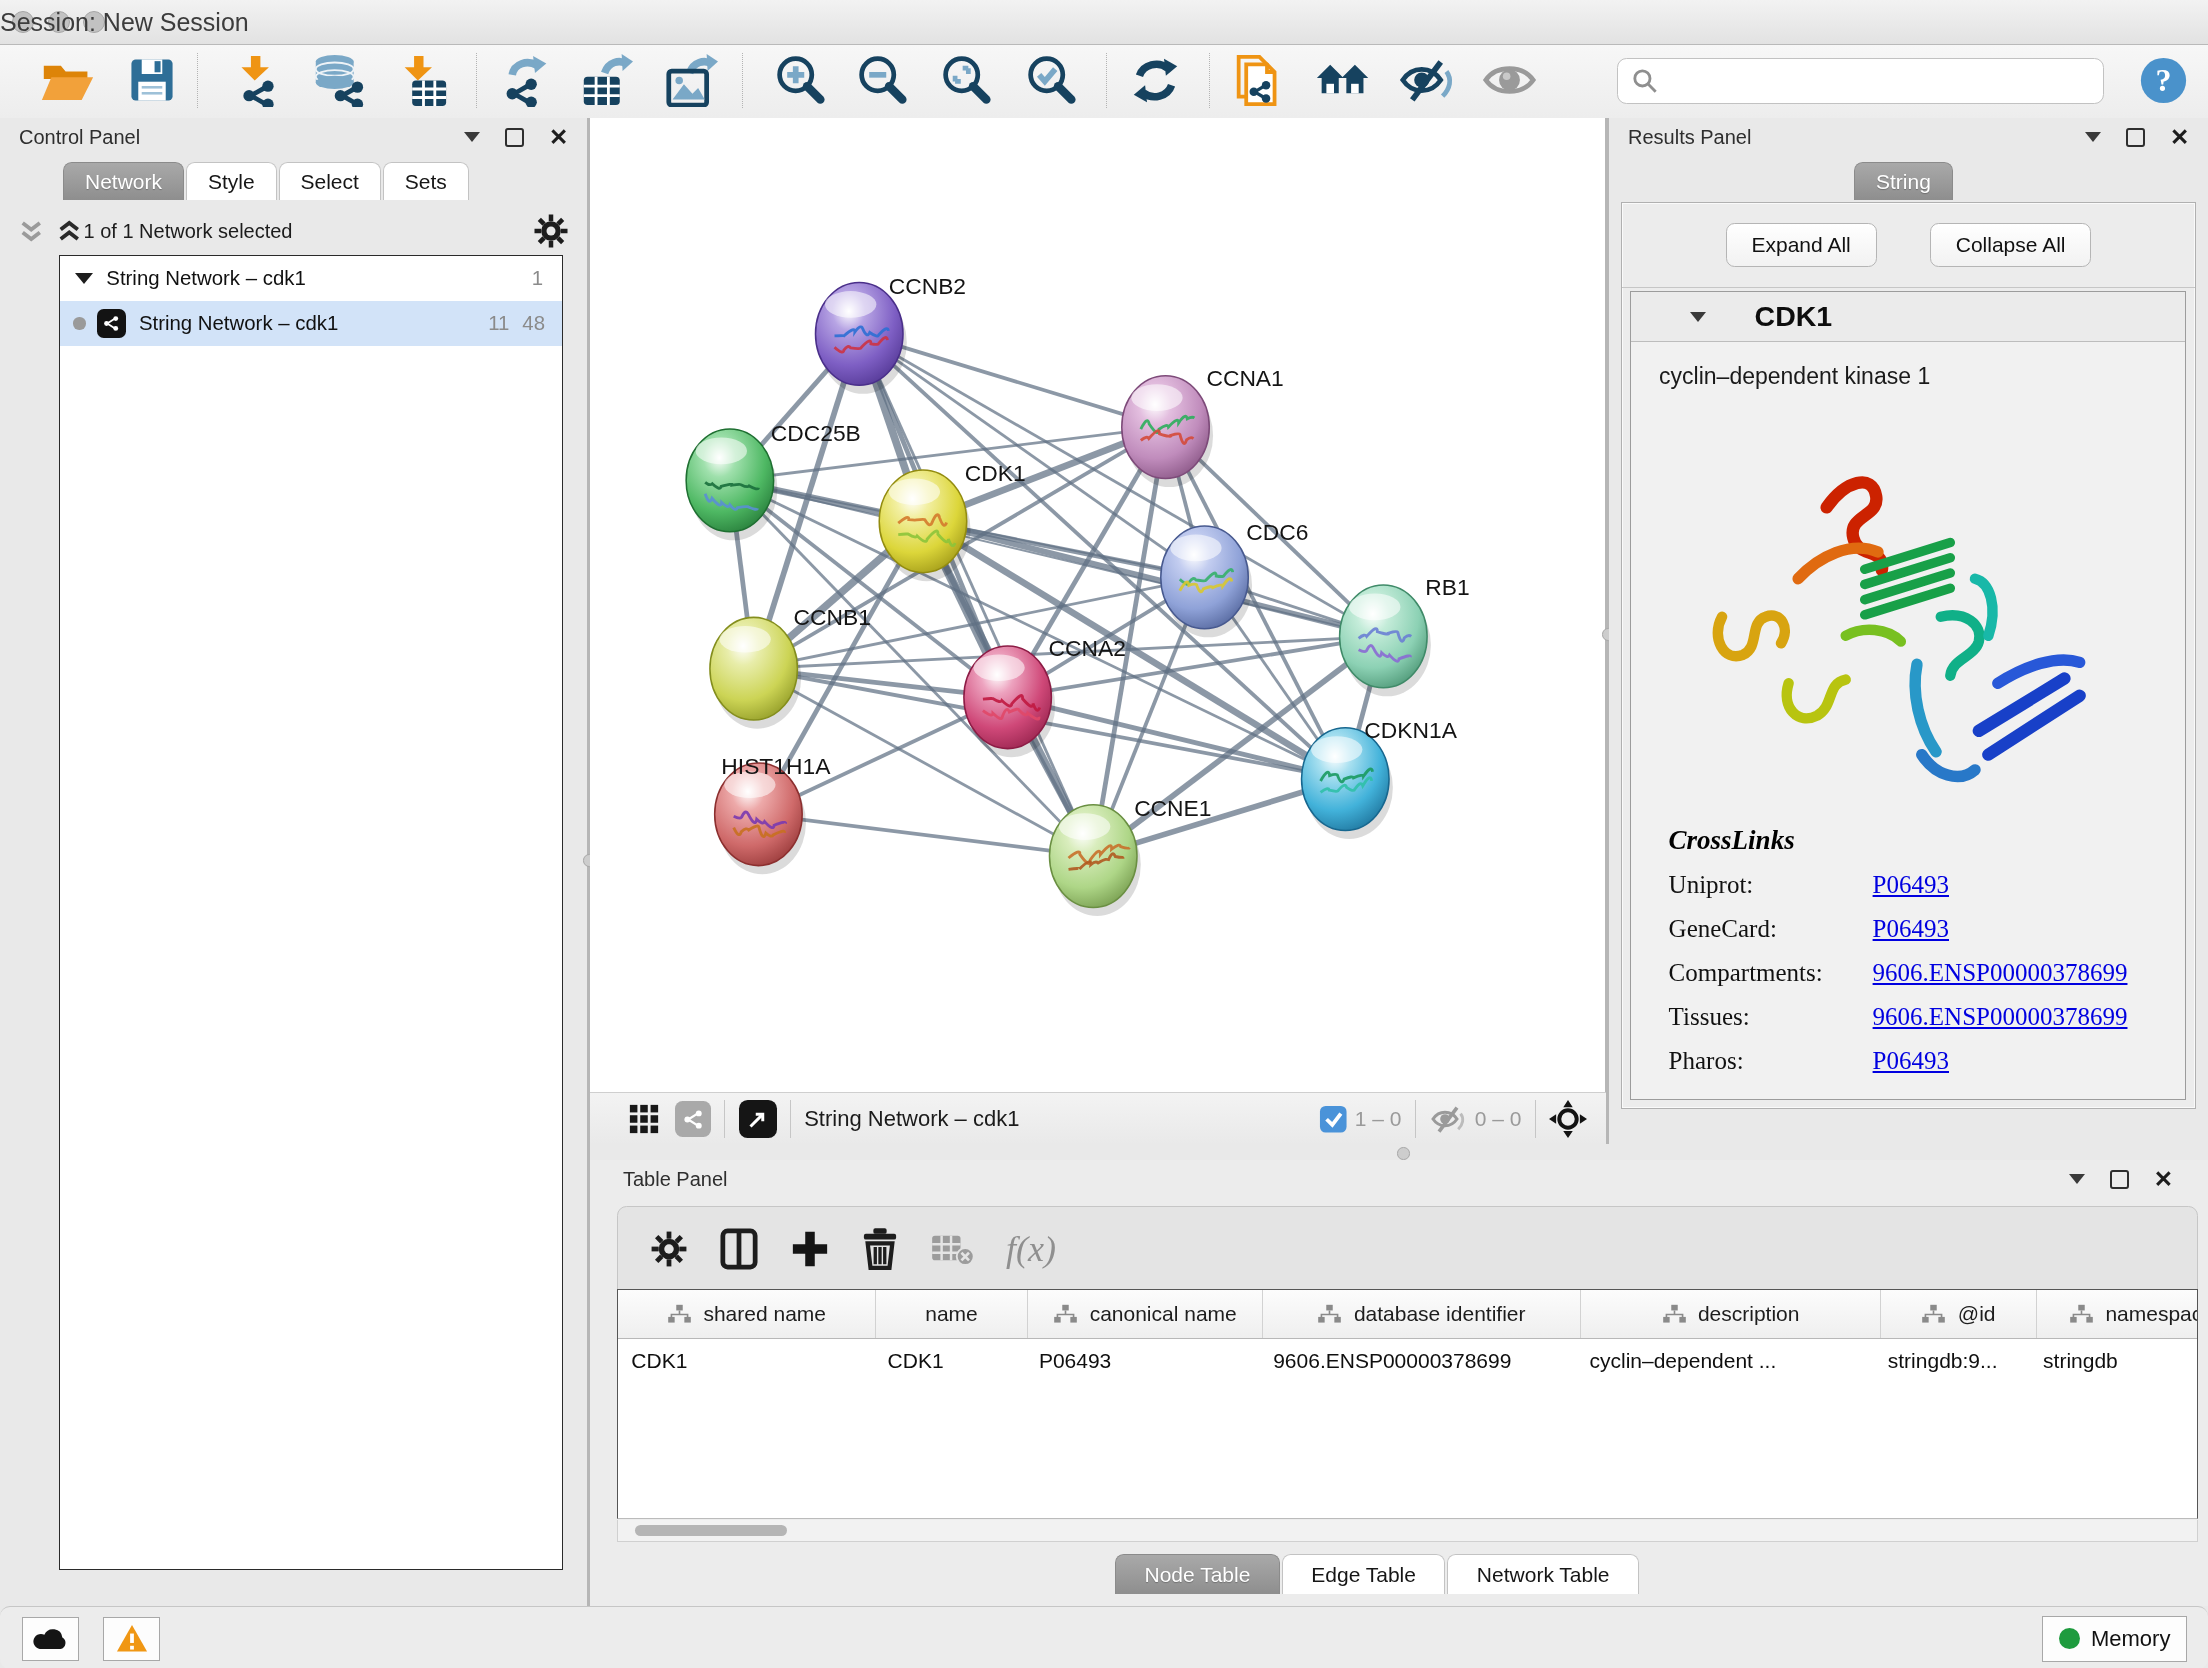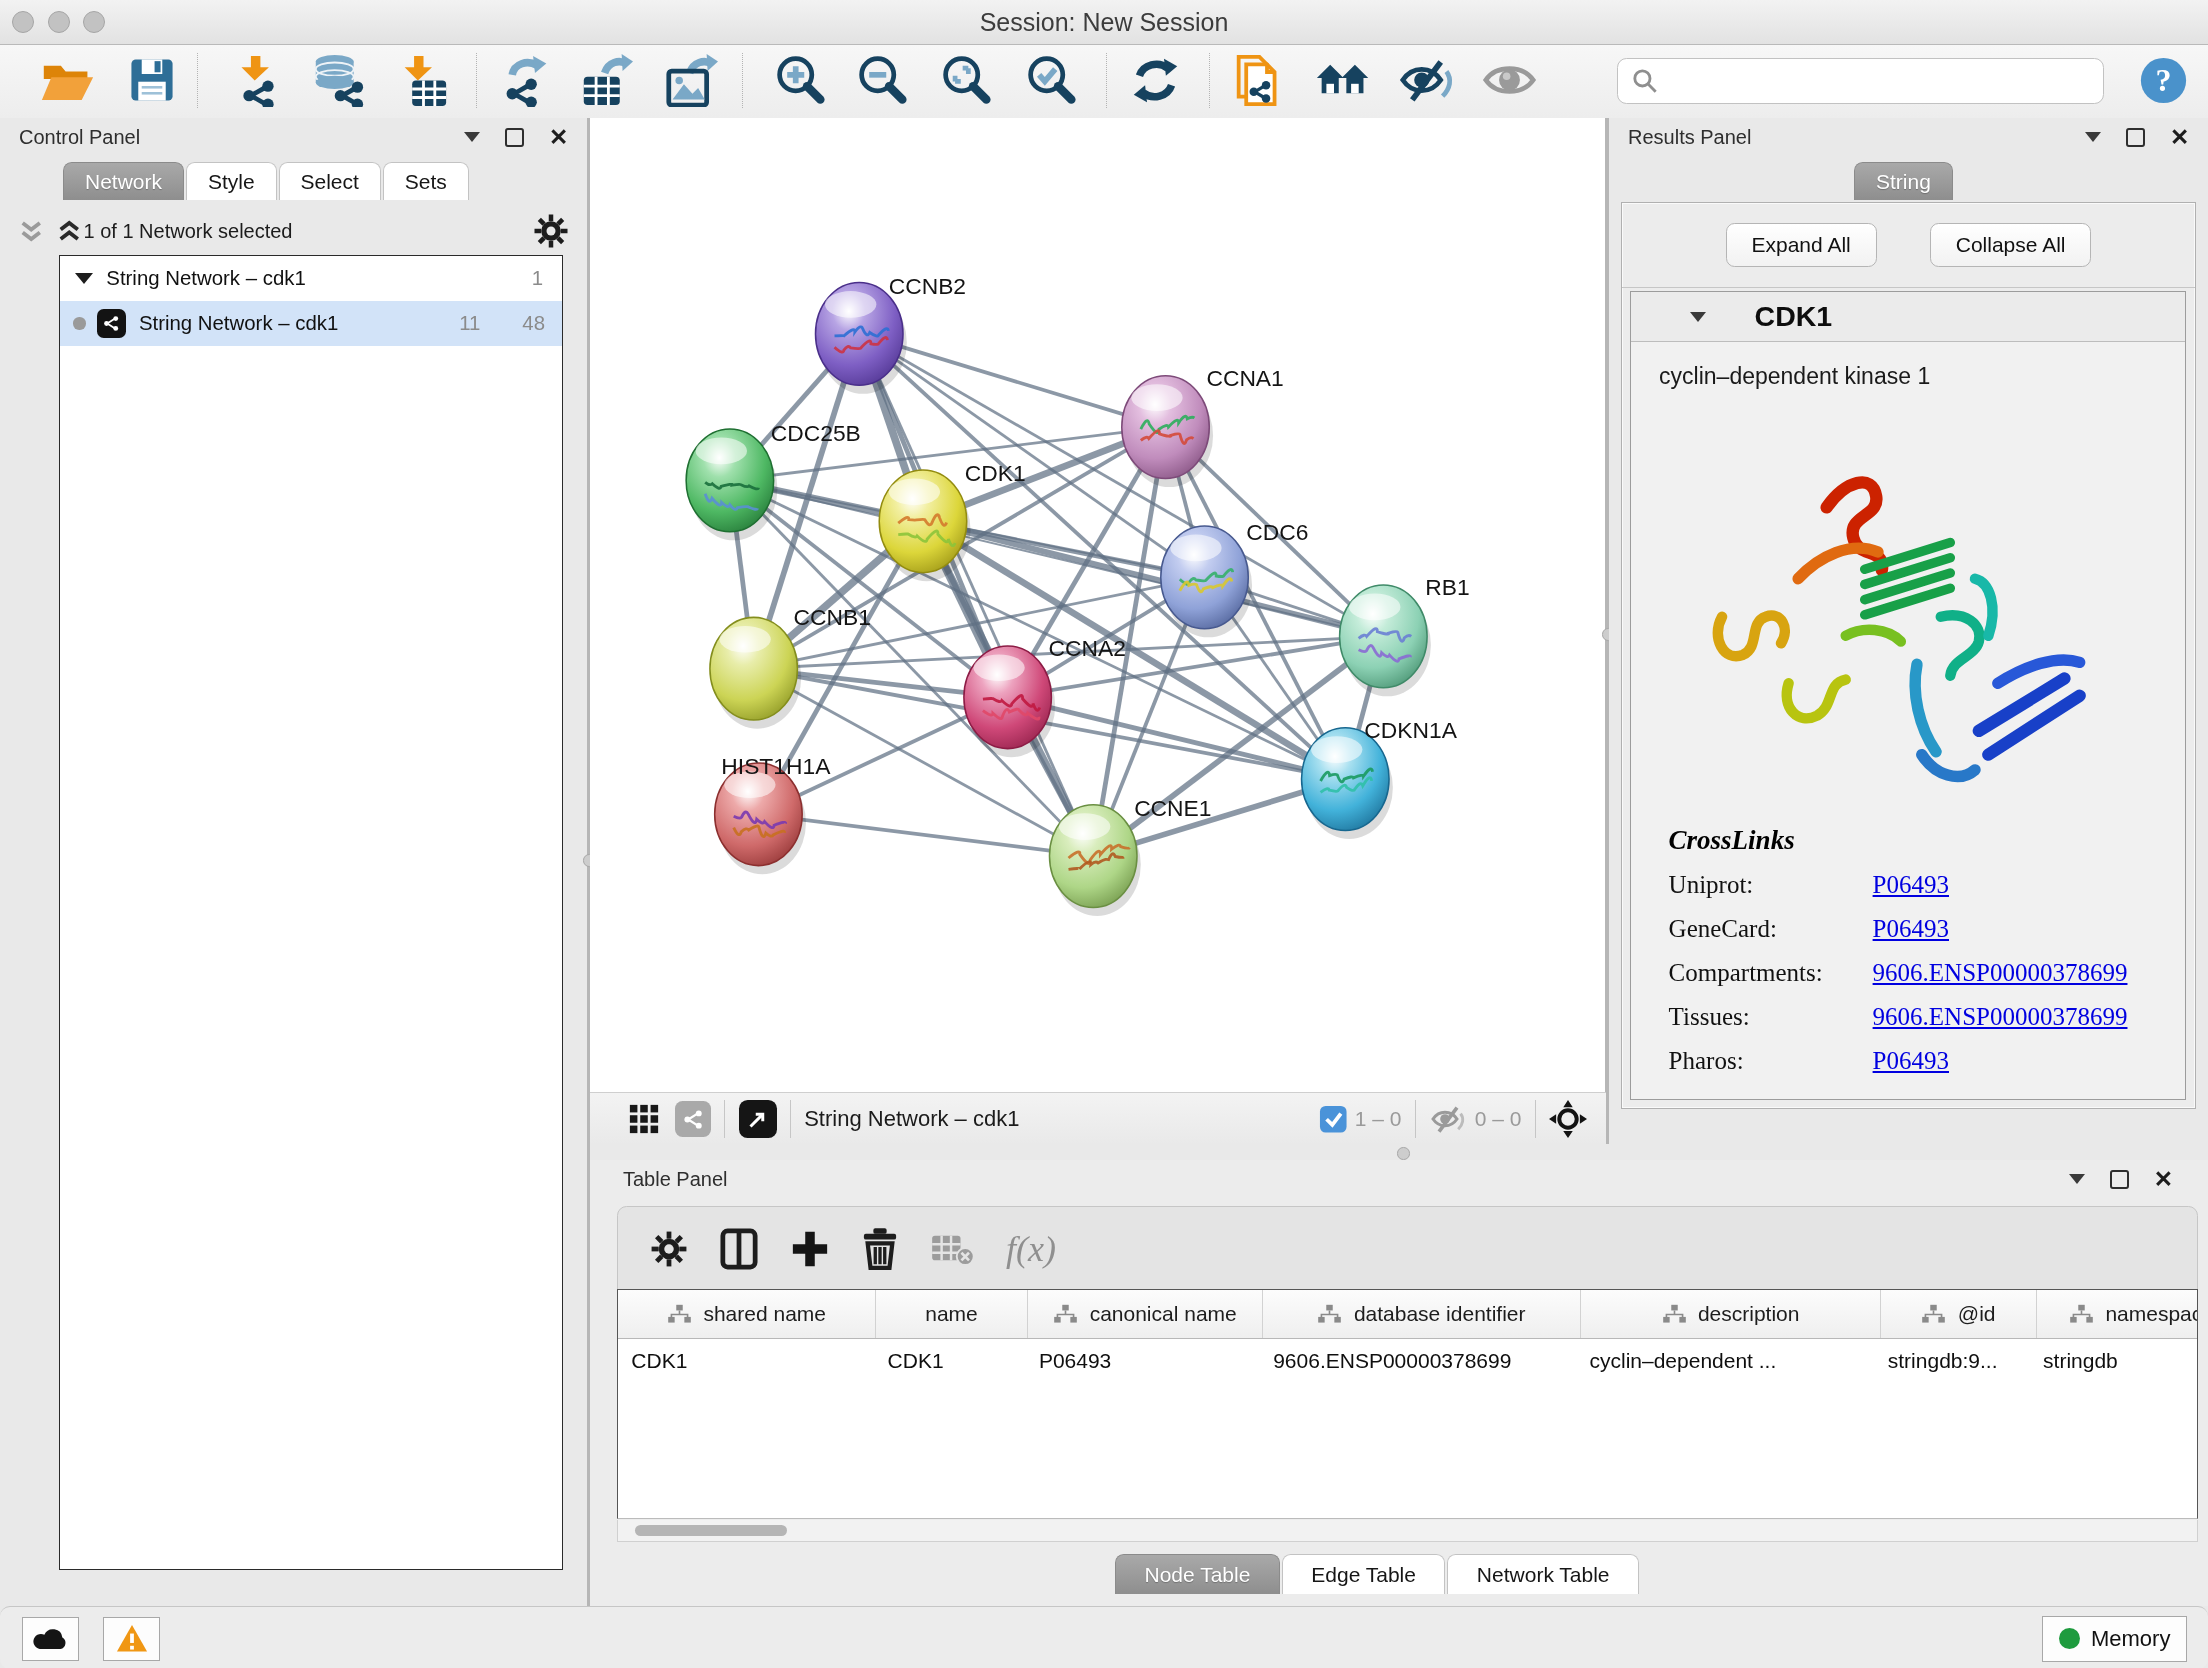--- a/index.html
+++ b/index.html
@@ -1,20 +1,20 @@
 <!DOCTYPE html>
 <html style="font-size:15px"><head>
 <meta charset="utf-8">
 <style>
   html,body{margin:0;padding:0;background:#d8d8d8;}
   #app{position:relative;width:2208px;height:1668px;background:#e9e9e9;font-family:"Liberation Sans",sans-serif;overflow:hidden;-webkit-font-smoothing:antialiased;}
   
   #titlebar{position:absolute;left:0;top:0;width:2208px;height:44px;background:linear-gradient(#f2f2f2,#e2e2e2);border-bottom:1px solid #b9b9b9;}
   .tl{position:absolute;top:11.4px;width:20px;height:20px;border-radius:50%;background:#c2c2c2;border:1px solid #a6a6a6;}
-  #win-title{position:absolute;left:0;right:0;top:7.6px;text-align:center;font-size:25px;color:#3c3c3c;}
+  #win-title{position:absolute;left:0;right:0;top:7.6px;text-align:left;font-size:25px;color:#3c3c3c;}
   
   #toolbar{position:absolute;left:0;top:45px;width:2208px;height:73px;background:linear-gradient(#f7f7f7,#ededed);border-bottom:1px solid #bdbdbd;}
   .tbtn{position:absolute;top:3.8px;width:63px;height:63px;display:flex;align-items:center;justify-content:center;}
   .tsep{position:absolute;top:7.6px;height:55px;border-left:1.9px dotted #b3b3b3;}
   #search-wrap{position:absolute;left:1617px;top:13.3px;width:485px;height:44px;background:#fff;border:1px solid #c2c2c2;border-radius:9.5px;display:flex;align-items:center;}
   #search-input{border:none;outline:none;flex:1;font-size:21px;height:38px;background:transparent;font-family:"Liberation Sans",sans-serif;}
   
   .ptitle{font-size:20px;color:#2e2e2e;}
   .wb-tri{width:0;height:0;border-left:8.6px solid transparent;border-right:8.6px solid transparent;border-top:10.5px solid #3a3a3a;display:inline-block;}
   .wb-sq{width:15px;height:15px;border:2.4px solid #2e2e2e;border-radius:2.9px;display:inline-block;}
@@ -318,21 +318,21 @@
           <svg width="17" height="17" viewBox="0 0 24 24">
               <g stroke="#fff" stroke-width="2.6">
                 <path d="M6 12l11-7M6 12l11 7"></path>
               </g>
               <circle cx="5" cy="12" r="3.4" fill="#fff"></circle>
               <circle cx="18" cy="5" r="3.4" fill="#fff"></circle>
               <circle cx="18" cy="19" r="3.4" fill="#fff"></circle>
             </svg>
         </span>
         <span style="flex:1">String Network – cdk1</span>
-        <span class="cnt" style="margin-right:42px">11</span>
+        <span class="cnt" style="margin-right:13px">11</span>
         <span class="cnt" style="margin-right:17px">48</span>
       </div>
     </div>
   </div>
   <div id="cp-border"></div>
   <div class="grip" style="left:583px;top:854px"></div>
 
   <div id="net-canvas">
     <svg id="net-svg" width="1016" height="974" viewBox="0 0 1068 1024">
         <defs>

